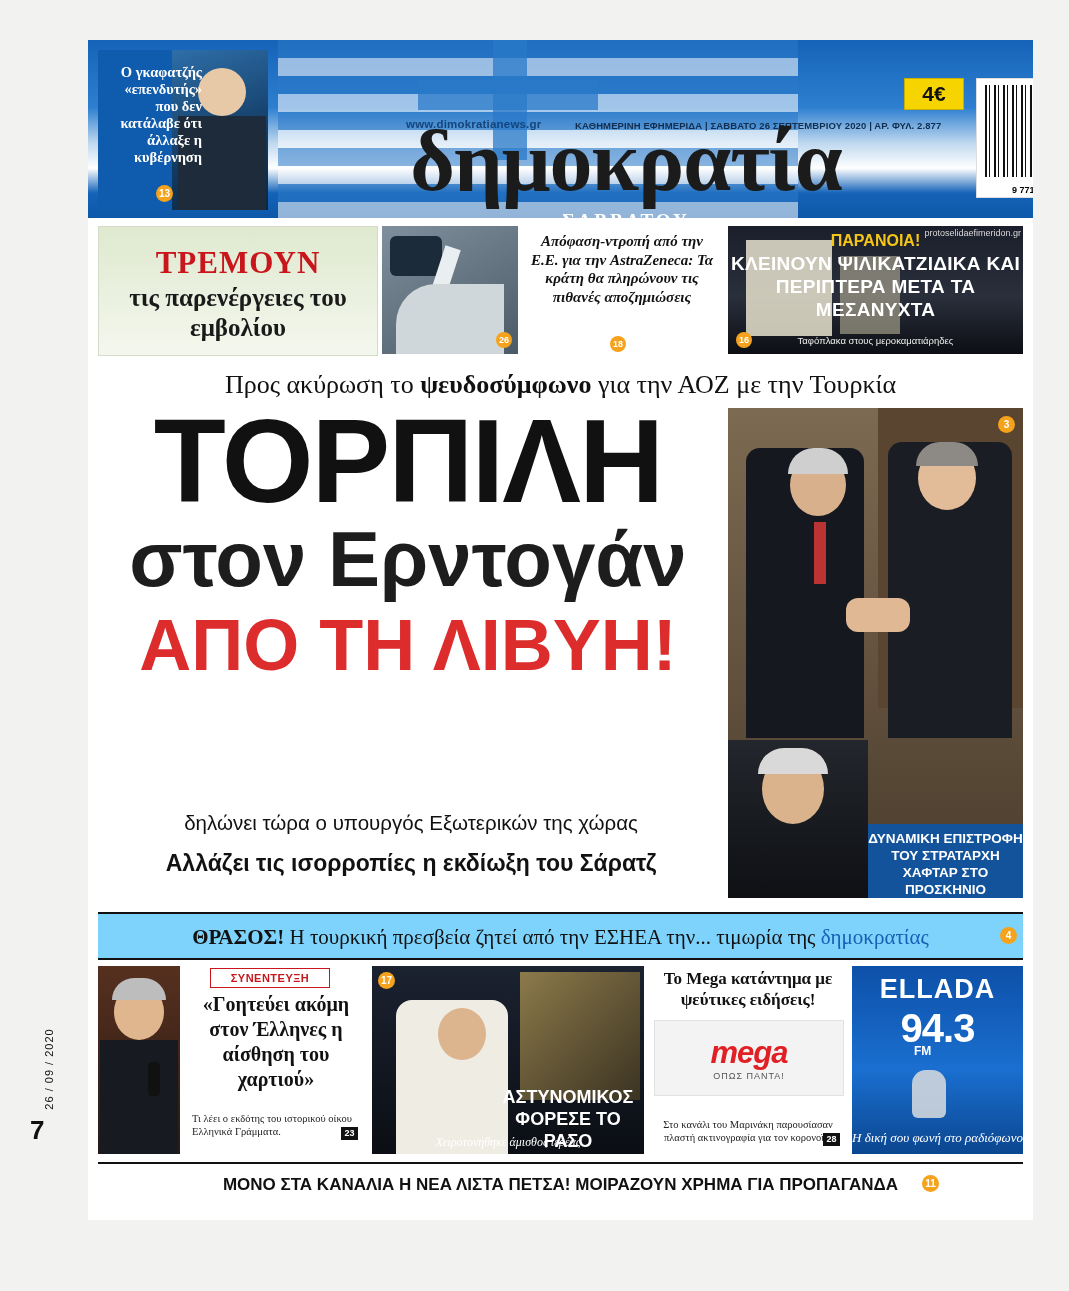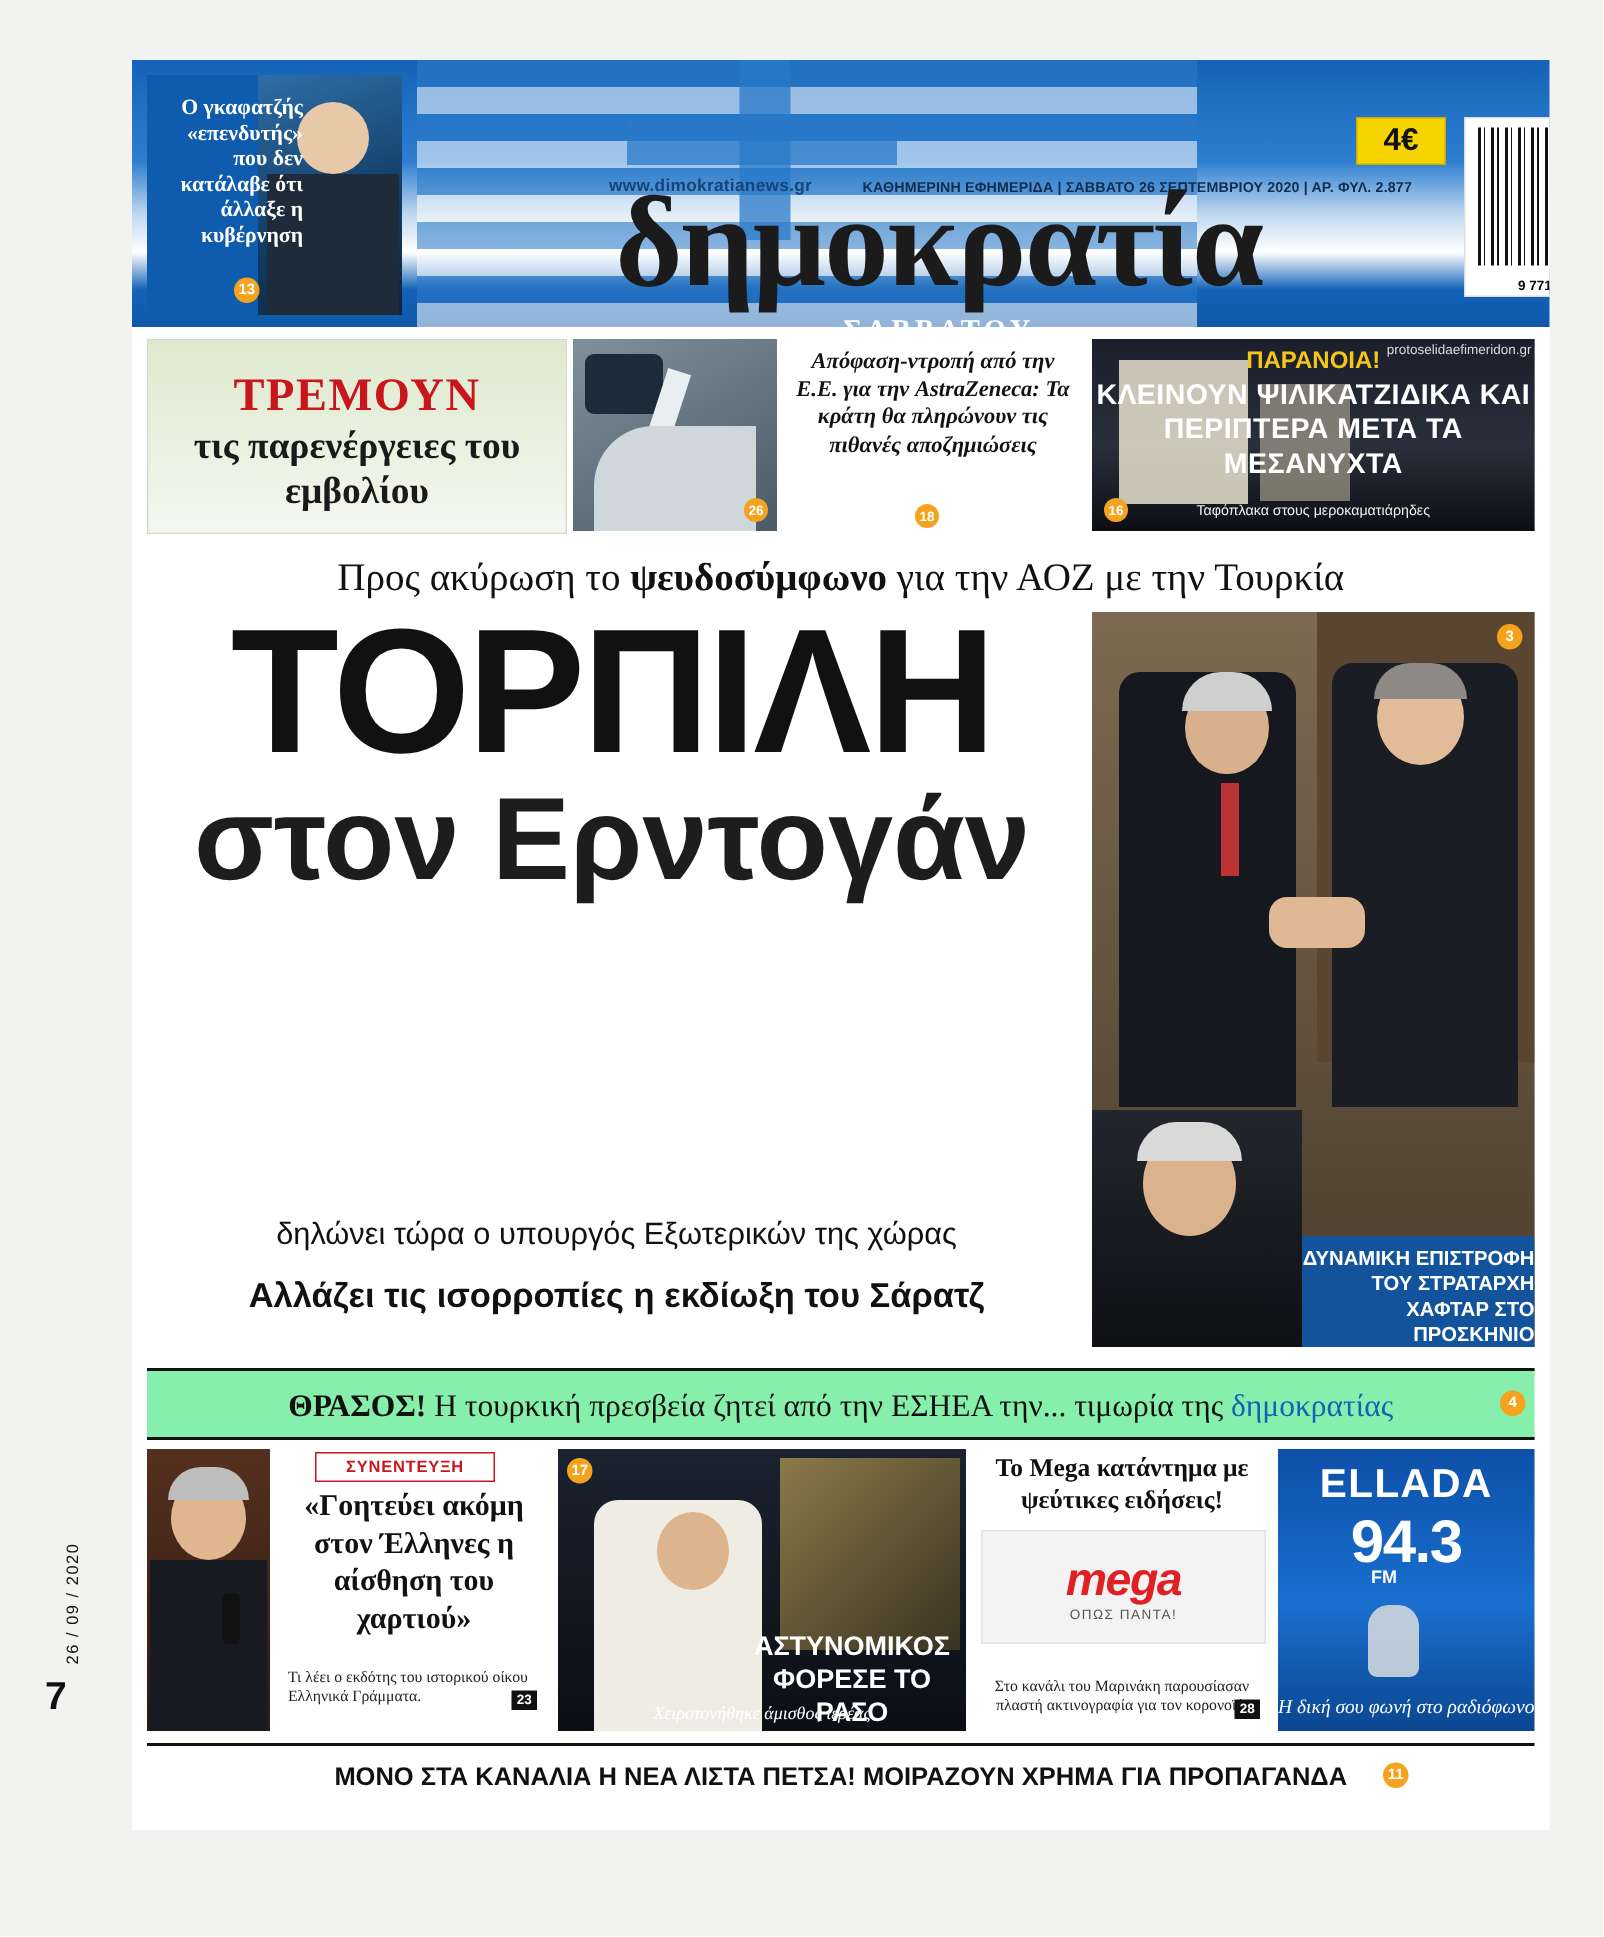--- a/index.html
+++ b/index.html
@@ -119,25 +119,25 @@
   .mp-hands{position:absolute;left:118px;top:190px;width:64px;height:34px;background:#e0b893;border-radius:12px;}
   .mp-tie1{position:absolute;left:68px;top:74px;width:12px;height:62px;background:#b33;}
   .mp-badge{position:absolute;right:8px;top:8px;width:17px;height:17px;border-radius:50%;
     background:#f5a21c;color:#fff;font-size:10px;font-weight:bold;text-align:center;line-height:17px;}
 
   .inset{position:absolute;left:640px;top:700px;width:295px;height:158px;overflow:hidden;}
   .in-photo{position:absolute;left:0;top:0;width:140px;height:158px;background:linear-gradient(180deg,#23262c,#0e1014);}
   .in-head{position:absolute;left:34px;top:14px;width:62px;height:70px;border-radius:50%;background:#dab38d;}
   .in-hair{position:absolute;left:30px;top:8px;width:70px;height:26px;border-radius:34px 34px 0 0;background:#d9d9d9;}
   .in-cap{position:absolute;left:140px;top:84px;width:155px;height:74px;background:#12539c;}
-  .in-captxt{position:absolute;left:0;top:6px;width:155px;text-align:right;color:#fff;font-weight:bold;
+  .in-captxt{position:absolute;left:0;top:6px;width:155px;text-align:center;color:#fff;font-weight:bold;
     font-size:13.5px;line-height:17px;}
 
   
-  .thrasos{position:absolute;left:10px;top:872px;width:925px;height:44px;background:#86efac;
+  .thrasos{position:absolute;left:10px;top:872px;width:925px;height:44px;background:#7dd3fc;
     border-top:2px solid #111;border-bottom:2px solid #111;}
   .thrasos-txt{position:absolute;left:0;top:11px;width:925px;text-align:center;
     font-family:"Liberation Serif",serif;font-size:21px;color:#111;}
   .thrasos-txt .red{color:#111;font-weight:bold;}
   .thrasos-txt .blue{color:#1461b5;font-family:"Liberation Serif",serif;}
   .thrasos-badge{position:absolute;right:6px;top:13px;width:17px;height:17px;border-radius:50%;
     background:#f5a21c;color:#fff;font-size:10px;font-weight:bold;text-align:center;line-height:17px;}
 
   
   .brow{position:absolute;left:10px;top:926px;width:925px;height:188px;}
@@ -274,20 +274,21 @@
       </div>
     </div>
 
     <div class="kicker">
       <span>Προς ακύρωση το </span><b>ψευδοσύμφωνο</b><span> για την ΑΟΖ με την Τουρκία</span>
     </div>
 
     <div class="mainhead">
       <div class="mh1">ΤΟΡΠΙΛΗ</div>
       <div class="mh2">στον Ερντογάν</div>
+      <div class="mh3">ΑΠΟ ΤΗ ΛΙΒΥΗ!</div>
     </div>
 
     <div class="bullets">
       <div class="bq">δηλώνει τώρα ο υπουργός Εξωτερικών της χώρας</div>
       <div class="bline">Αλλάζει τις ισορροπίες η εκδίωξη του Σάρατζ</div>
     </div>
 
     <div class="mainphoto">
       <div class="mp-wall"></div>
       <div class="mp-door"></div>

